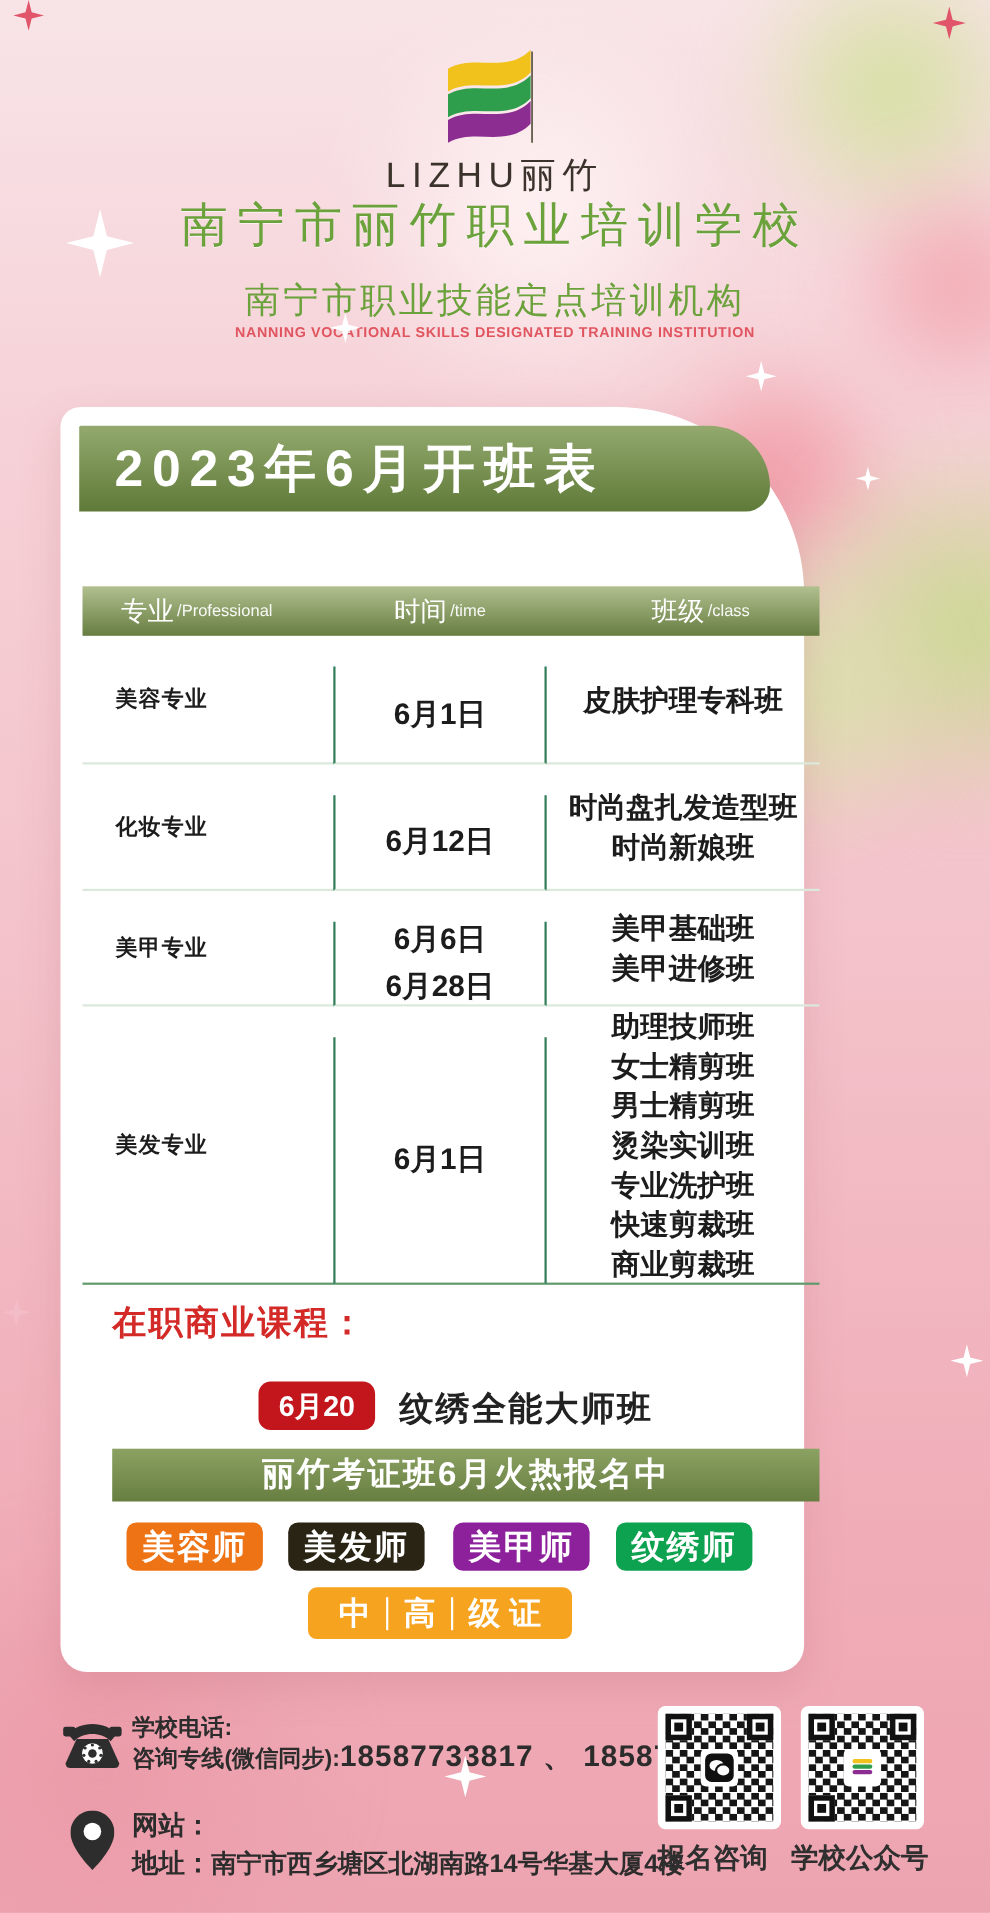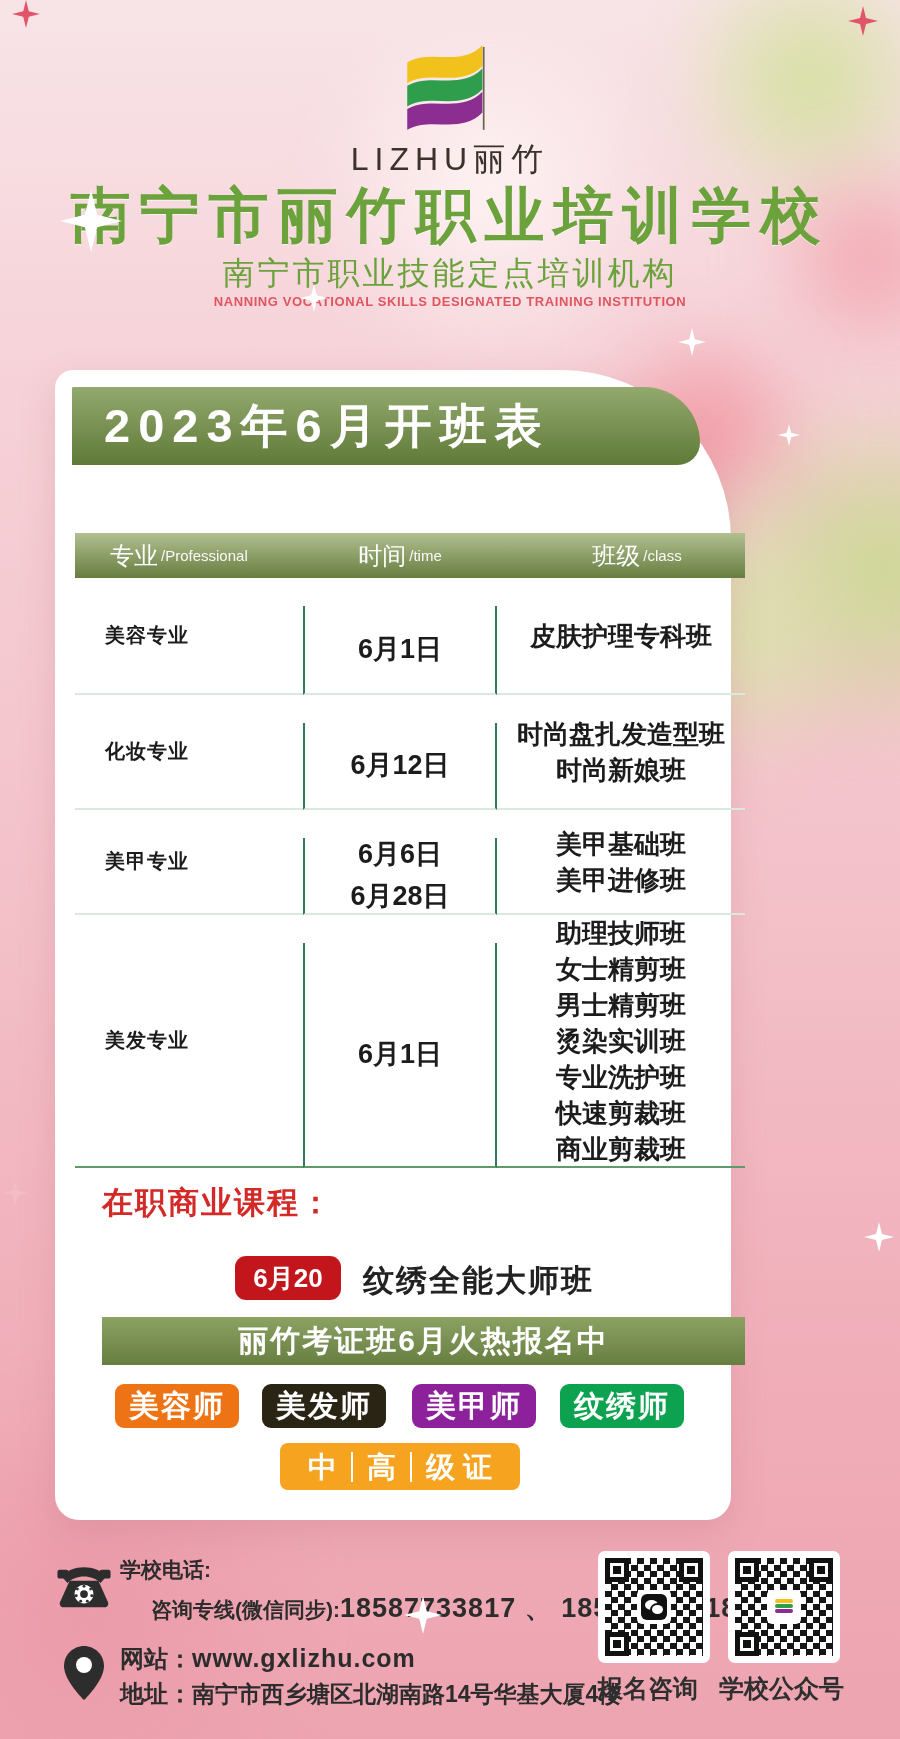--- a/index.html
+++ b/index.html
@@ -18,21 +18,21 @@
   .blob.tulip2{ left:760px; top:140px; width:220px; height:240px; background:radial-gradient(circle,#f2a3ad 0%,rgba(242,163,173,0) 70%); }
   .blob.glow{ left:280px; top:30px; width:420px; height:320px; background:radial-gradient(circle,rgba(255,246,246,.9) 0%,rgba(255,246,246,0) 70%); }
   .blob.deep{ left:-120px; top:1380px; width:420px; height:460px; background:radial-gradient(circle,#eb9aa8 0%,rgba(235,154,168,0) 70%); }
   .sparkle{ position:absolute; z-index:3;
     clip-path:polygon(50% 0%,60% 40%,100% 50%,60% 60%,50% 100%,40% 60%,0% 50%,40% 40%);
   }
   
   .header{ position:absolute; left:0; top:0; width:900px; text-align:center; z-index:2; }
   .logo-flag{ position:absolute; left:400px; top:40px; width:100px; height:95px; }
   .logo-text{ position:absolute; left:0; top:138px; width:900px; font-size:32px; letter-spacing:6px; color:#3b332b; font-weight:500; }
-  .school-name{ position:absolute; left:0; top:176px; width:900px; font-size:60px; font-weight:bold; letter-spacing:9px; color:#6ca23b;
+  .school-name{ position:absolute; left:0; top:176px; width:900px; font-size:43px; font-weight:normal; letter-spacing:9px; color:#6ca23b;
     text-shadow:0 1px 0 rgba(255,255,255,.6); }
   .subtitle-zh{ position:absolute; left:0; top:252px; width:900px; font-size:32px; font-weight:500; letter-spacing:3px; color:#6ca23b; }
   .subtitle-en{ position:absolute; left:0; top:294px; width:900px; font-size:13px; font-weight:bold; letter-spacing:.6px; color:#e0555f; }
   
   .card{ position:absolute; left:55px; top:370px; width:676px; height:1150px; background:#ffffff;
     border-radius:18px 170px 24px 24px; z-index:2; box-shadow:0 14px 34px rgba(190,110,125,.25); }
   .open-banner{ position:absolute; left:17px; top:17px; width:628px; height:78px;
     background:linear-gradient(180deg,#93a96e 0%,#5f7a38 100%);
     border-radius:4px 150px 60px 0; color:#fff; font-size:47px; font-weight:bold;
     letter-spacing:8px; line-height:78px; padding-left:32px; }
@@ -71,21 +71,21 @@
   .level-btn{ position:absolute; left:225px; top:1073px; width:240px; height:47px; background:#f6a31f; border-radius:8px;
     color:#fff; font-size:29px; font-weight:bold; display:flex; align-items:center; justify-content:center; }
   .level-btn .seg{ padding:0 14px; line-height:30px; }
   .level-btn .seg + .seg{ border-left:2px solid #fff; }
   
   .footer{ position:absolute; left:0; top:1530px; width:900px; height:209px; z-index:2; color:#2c2c2c; }
   .phone-icon{ position:absolute; left:56px; top:32px; width:56px; height:52px; }
   .pin-icon{ position:absolute; left:64px; top:116px; width:40px; height:54px; }
   .fline{ position:absolute; display:flex; align-items:baseline; white-space:nowrap; }
   .fl-phone{ left:120px; top:26px; }
-  .fl-hotline{ left:120px; top:60px;margin-left:31px; }
+  .fl-hotline{ left:120px; top:48px; }
   .fl-web{ left:120px; top:113px; }
   .fl-addr{ left:120px; top:148px; }
   .flabel-sm{ font-size:21px; font-weight:bold; }
   .fnum-lg{ font-size:30px; font-weight:bold; letter-spacing:1px; }
   .fnum-md{ font-size:27px; font-weight:bold; letter-spacing:1px; }
   .fweb{ font-size:25px; font-weight:bold; letter-spacing:1px; }
   .faddr{ font-size:23px; font-weight:bold; }
   .flabel-md{ font-size:24px; font-weight:bold; }
   
   .qr{ position:absolute; top:21px; width:112px; height:112px; background:#fff; border-radius:7px; padding:7px; }
@@ -233,21 +233,20 @@
     <span class="fnum-md">18587733817 、 18587733818</span>
   </div>
 
   <svg class="pin-icon" viewBox="0 0 40 54" aria-hidden="true">
     <path d="M20,0 C9,0 0,9 0,20 C0,35 20,54 20,54 C20,54 40,35 40,20 C40,9 31,0 20,0 Z" fill="#2d2d2d"></path>
     <circle cx="20" cy="19" r="8" fill="#ffffff"></circle>
   </svg>
 
   <div class="fline fl-web">
     <span class="flabel-md">网站： </span>
-    <span class="fweb">www.gxlizhu.com</span>
   </div>
   <div class="fline fl-addr">
     <span class="flabel-md">地址： </span>
     <span class="faddr">南宁市西乡塘区北湖南路14号华基大厦4楼</span>
   </div>
 
   <div class="qr qr1">
     <div class="qr-inner">
       <span class="fp tl"></span>
       <span class="fp tr"></span>

